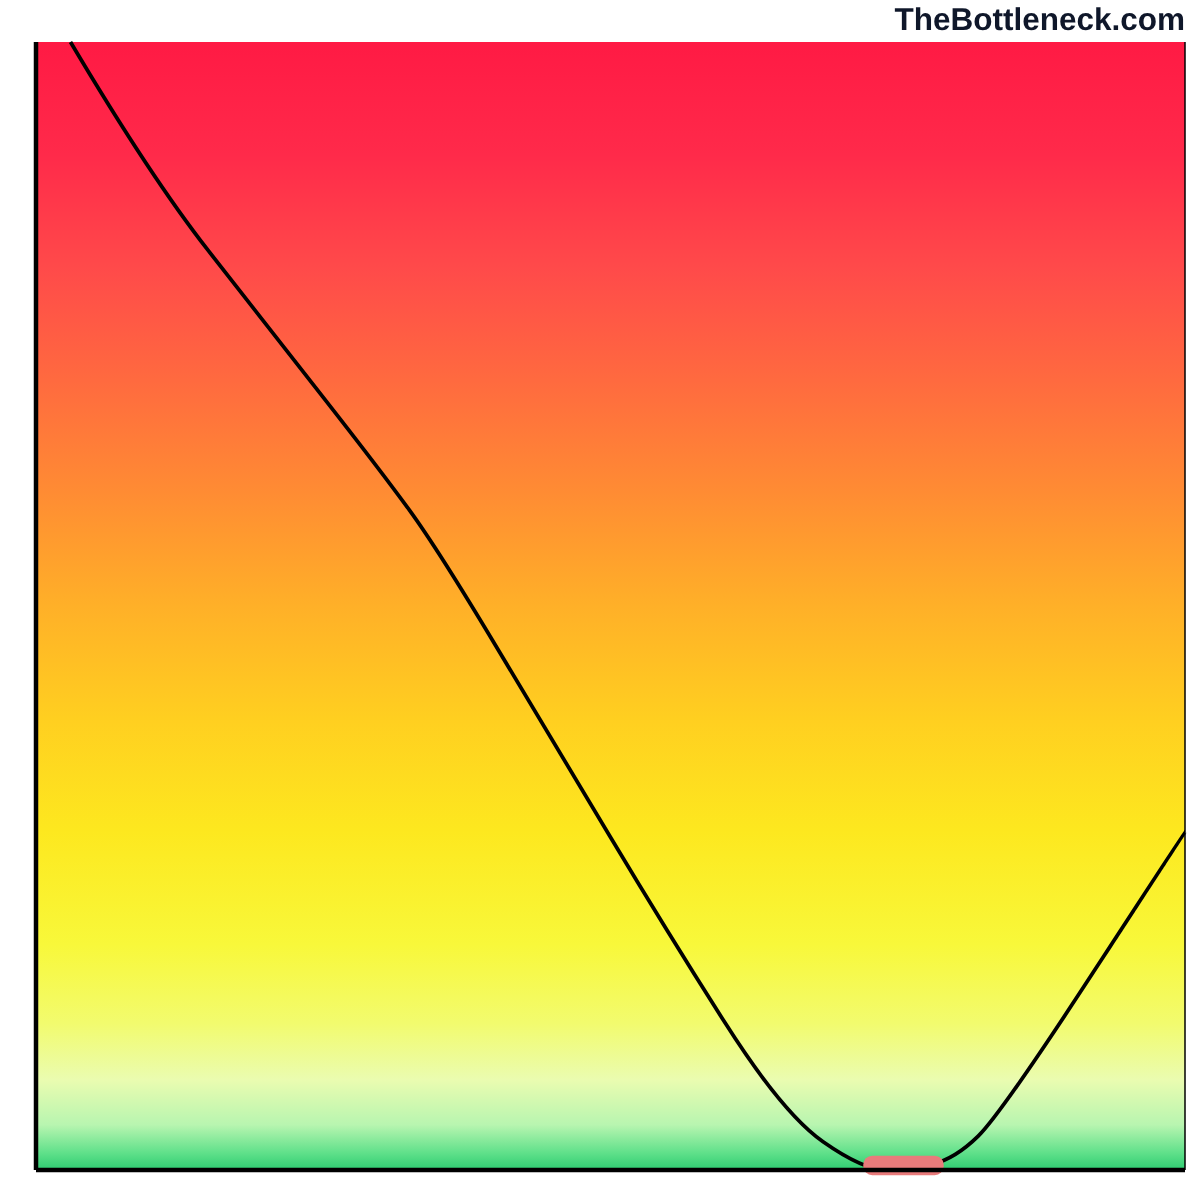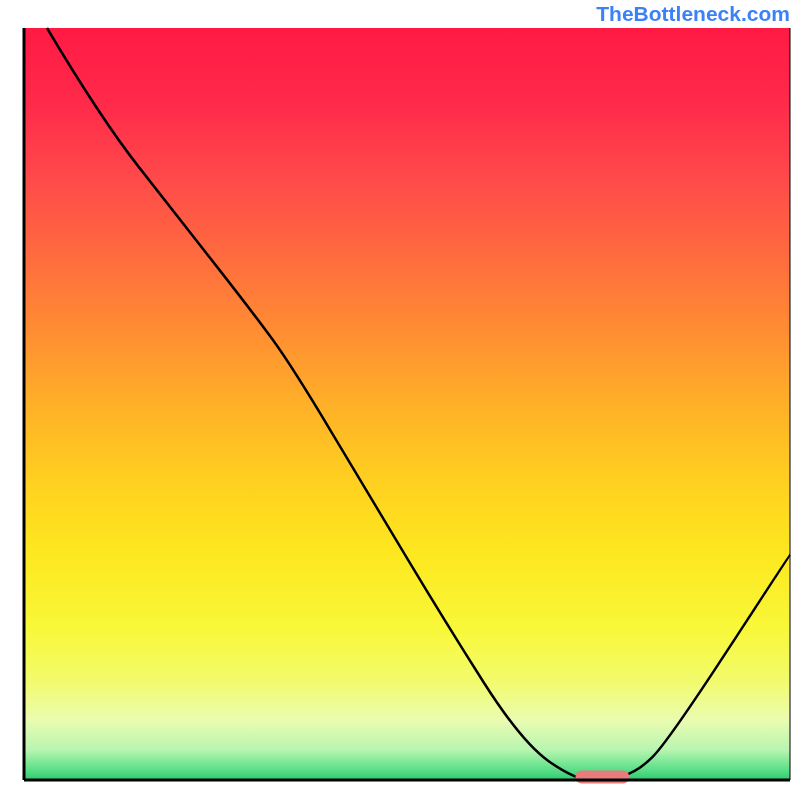--- a/index.html
+++ b/index.html
@@ -14,21 +14,21 @@
     position: relative;
     width: 800px;
     height: 800px;
   }
   .watermark {
     position: absolute;
     top: 2px;
     right: 10px;
     font-size: 21px;
     font-weight: bold;
-    color: #3b82f6;
+    color: #0f172a;
     z-index: 10;
   }
   svg.chart {
     position: absolute;
     top: 0;
     left: 0;
   }
 </style>
 </head>
 <body>

